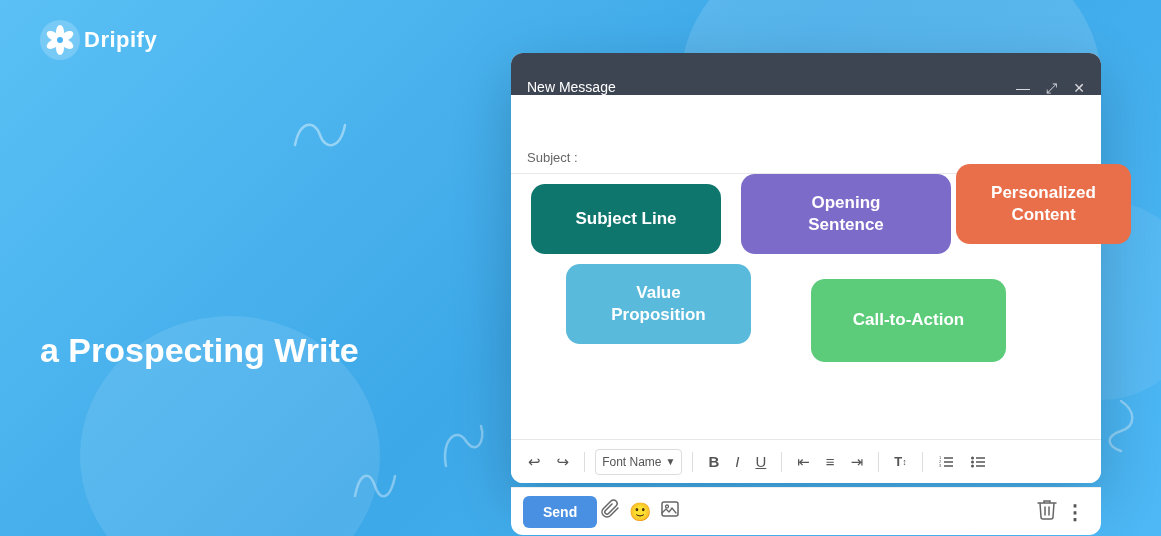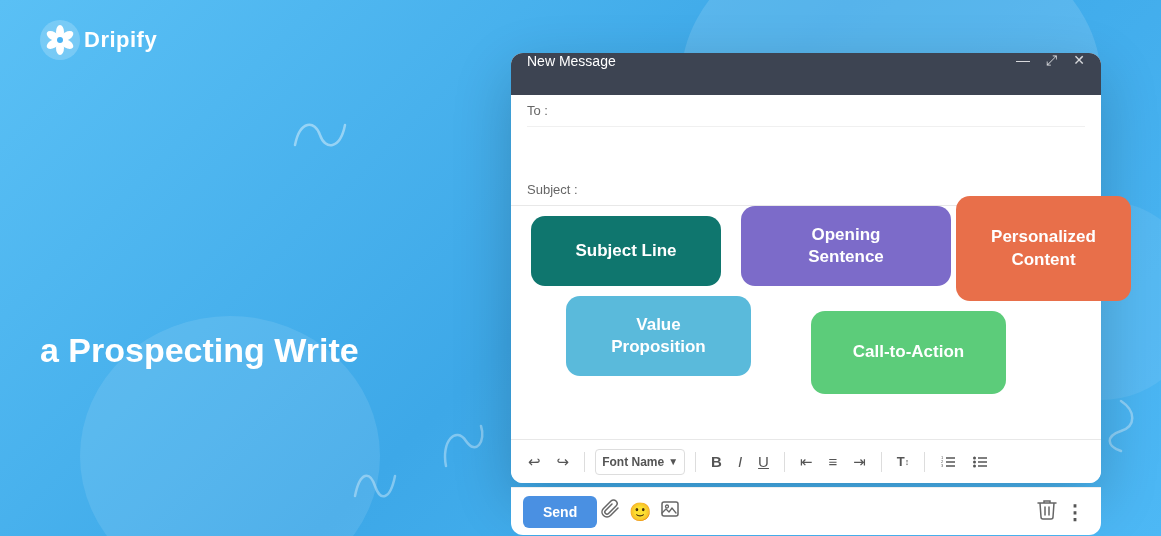--- a/index.html
+++ b/index.html
@@ -108,21 +108,21 @@
       border-radius: 12px;
       box-shadow: 0 20px 60px rgba(0,0,0,0.2);
       overflow: visible;
     }
 
     .window-titlebar {
       background: #3d4452;
       border-radius: 12px 12px 0 0;
       height: 42px;
       display: flex;
-      align-items: flex-start;
+      align-items: flex-end;
       padding: 0 16px;
       justify-content: space-between;
     }
 
     .window-title {
       color: white;
       font-size: 14px;
       font-weight: 500;
       flex: 1;
     }
@@ -203,21 +203,21 @@
       width: 210px;
       height: 80px;
       left: 230px;
       top: 0px;
       font-size: 17px;
     }
 
     .pill-personalized {
       background: #e86f4a;
       width: 175px;
-      height: 105px;
+      height: 80px;
       right: -30px;
       top: -10px;
       font-size: 17px;
     }
 
     .pill-value {
       background: #5abadb;
       width: 185px;
       height: 80px;
       left: 55px;
@@ -275,21 +275,20 @@
       border-radius: 4px;
       padding: 2px 6px;
       font-size: 12px;
       color: #555;
       cursor: pointer;
       display: flex;
       align-items: center;
       gap: 4px;
       background: white;
       height: 26px;
-      font-weight: bold;
     }
 
     
     .email-actions {
       position: absolute;
       bottom: -52px;
       left: 0;
       right: 0;
       height: 48px;
       display: flex;
@@ -399,24 +398,20 @@
   <div class="window-titlebar">
     <span class="window-title">New Message</span>
     <div class="window-controls">
       <span class="win-ctrl">—</span>
       <span class="win-ctrl">⤢</span>
       <span class="win-ctrl">✕</span>
     </div>
   </div>
 
   <div class="email-header">
-    <div class="email-row">
-      <span class="email-label">To :</span>
-      <input type="text" style="border: none; outline: none; flex: 1 1 0%; font-size: 13px;">
-    </div>
     <div class="email-row">
       <span class="email-label">Subject :</span>
       <input type="text" style="border: none; outline: none; flex: 1 1 0%; font-size: 13px;">
     </div>
   </div>
 
   <div class="email-body">
 
     <div class="pill pill-subject">
       <span>Subject Line</span>

